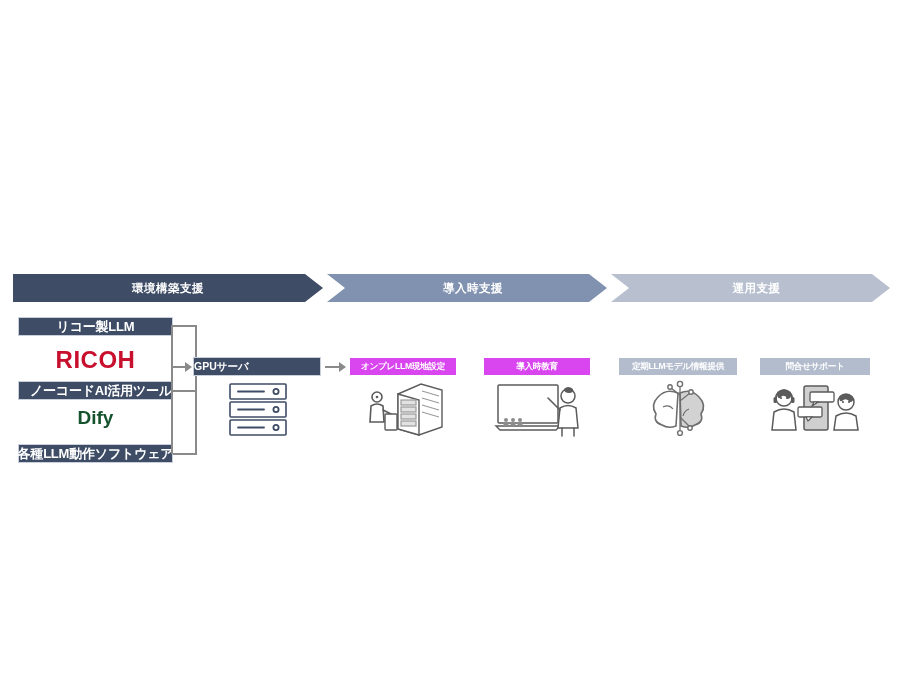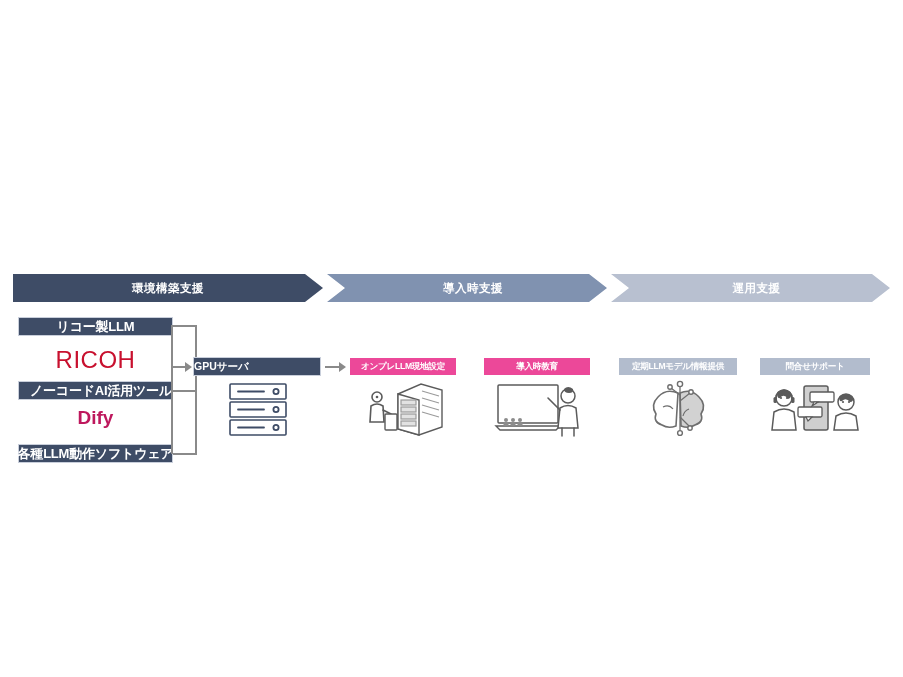--- a/index.html
+++ b/index.html
@@ -97,26 +97,26 @@
     position: absolute;
     left: 18px;
     width: 155px;
     text-align: center;
     white-space: nowrap;
   }
   #ricoh-logo {
     top: 322px;
     color: #c8102e;
     font-size: 24px;
-    font-weight: normal;
+    font-weight: bold;
     letter-spacing: 0.5px;
   }
   #dify-logo {
     top: 383px;
-    color: #be185d;
+    color: #14532d;
     font-size: 19px;
     font-weight: bold;
     letter-spacing: 0px;
   }
 
   
   #gpu-box {
     position: absolute;
     left: 193px;
     top: 333px;
@@ -148,21 +148,21 @@
     justify-content: center;
     box-sizing: border-box;
   }
   .svc-head .lbl {
     color: #ffffff;
     font-size: 8.6px;
     font-weight: bold;
     white-space: nowrap;
     letter-spacing: -0.3px;
   }
-  .tone-dark  { background: #ec4899; }
+  .tone-dark  { background: #d946ef; }
   .tone-light { background: #b2bccd; }
   .svc-art {
     height: 62px;
     position: relative;
   }
   #svc-1 { left: 350px; }
   #svc-2 { left: 484px; }
   #svc-3 { left: 619px; }
   #svc-4 { left: 760px; }
   #svc-3 { width: 118px; }

